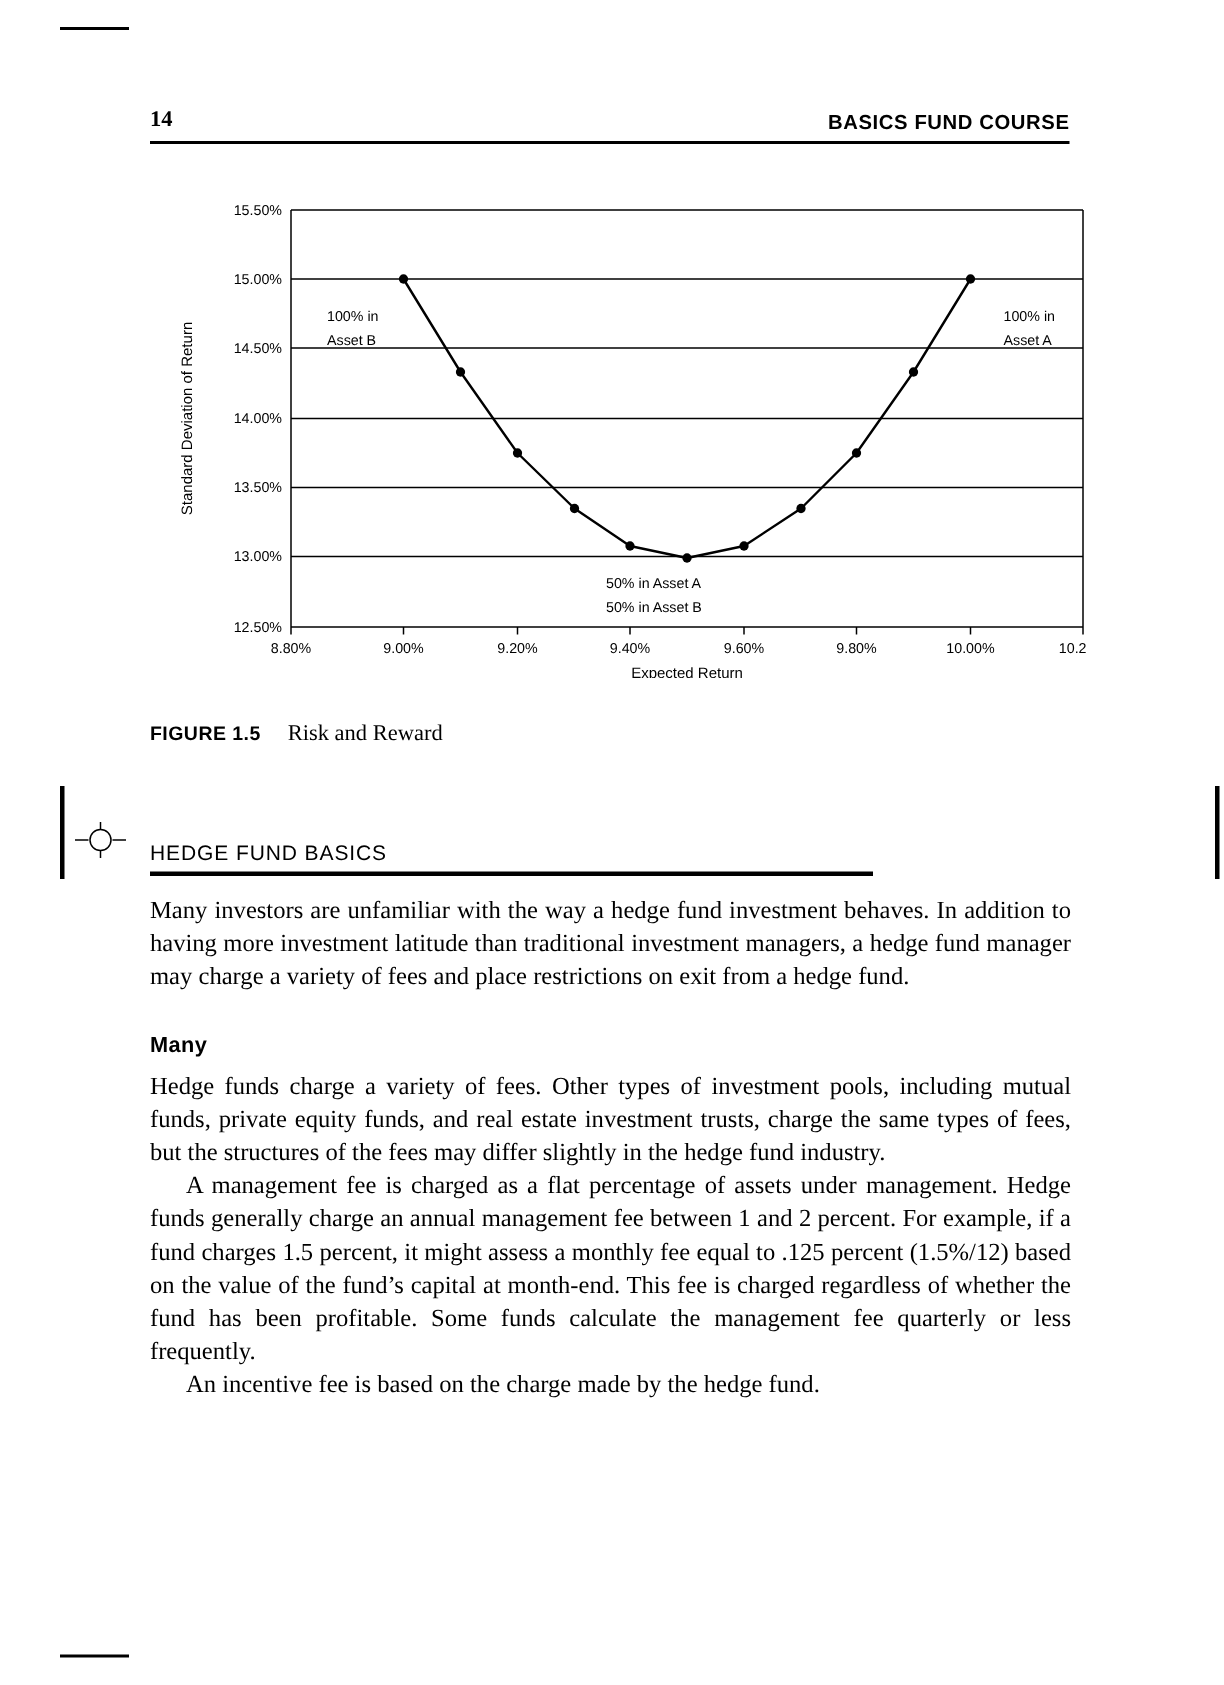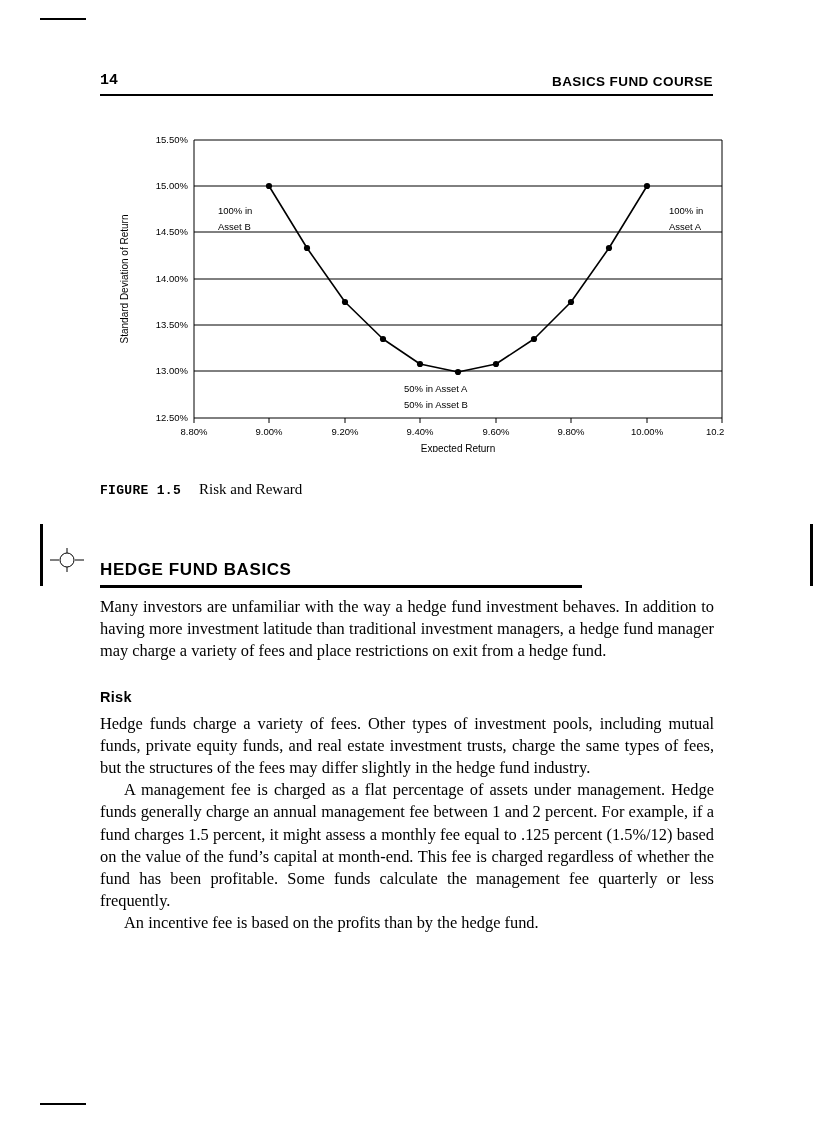--- a/index.html
+++ b/index.html
@@ -40,21 +40,21 @@
     position: absolute;
     left: 100px;
     top: 72px;
     width: 613px;
     height: 26px;
   }
   .page-number {
     position: absolute;
     left: 0;
     top: 0;
-    font-family: Liberation Mono, monospace;
+    font-family: Liberation Serif, serif;
     font-weight: bold;
     font-size: 15px;
     letter-spacing: 0px;
   }
   .running-head {
     position: absolute;
     right: 0;
     top: 2px;
     font-family: "Liberation Sans", sans-serif;
     font-weight: bold;
@@ -88,43 +88,43 @@
   .chart-area svg { display: block; }
 
   .figure-caption {
     position: absolute;
     left: 100px;
     top: 480px;
     width: 500px;
     height: 22px;
   }
   .figure-label {
-    font-family: Liberation Mono, monospace;
+    font-family: Liberation Sans, sans-serif;
     font-weight: bold;
     font-size: 13px;
     letter-spacing: 0.3px;
   }
   .figure-title {
     font-family: "Liberation Serif", serif;
     font-size: 15px;
     margin-left: 14px;
     text-align: center;
   }
 
   
   .section-head {
     position: absolute;
     left: 100px;
     top: 560px;
     width: 482px;
   }
   .section-head-text {
     font-family: "Liberation Sans", sans-serif;
-    font-weight: bold;
-    font-size: 17px;
+    font-weight: normal;
+    font-size: 14px;
     letter-spacing: 0.6px;
   }
   .section-head-rule {
     margin-top: 5px;
     width: 482px;
     height: 3px;
     background: #000;
   }
 
   
@@ -268,18 +268,18 @@
 </div>
 
 <div class="section-head">
   <div class="section-head-text">HEDGE FUND BASICS</div>
   <div class="section-head-rule"></div>
 </div>
 
 <div class="body-col">
   <p class="para">Many investors are unfamiliar with the way a hedge fund investment behaves. In addition to having more investment latitude than traditional investment managers, a hedge fund manager may charge a variety of fees and place restrictions on exit from a hedge fund.</p>
 
-  <div class="subhead">Risk</div>
+  <div class="subhead">Many</div>
 
   <p class="para">Hedge funds charge a variety of fees. Other types of investment pools, including mutual funds, private equity funds, and real estate investment trusts, charge the same types of fees, but the structures of the fees may differ slightly in the hedge fund industry.</p>
   <p class="para indent">A management fee is charged as a flat percentage of assets under management. Hedge funds generally charge an annual management fee between 1 and 2 percent. For example, if a fund charges 1.5 percent, it might assess a monthly fee equal to .125 percent (1.5%/12) based on the value of the fund’s capital at month-end. This fee is charged regardless of whether the fund has been profitable. Some funds calculate the management fee quarterly or less frequently.</p>
-  <p class="para indent">An incentive fee is based on the profits than by the hedge fund.</p>
+  <p class="para indent">An incentive fee is based on the charge made by the hedge fund.</p>
 </div>
 
 </body></html>

